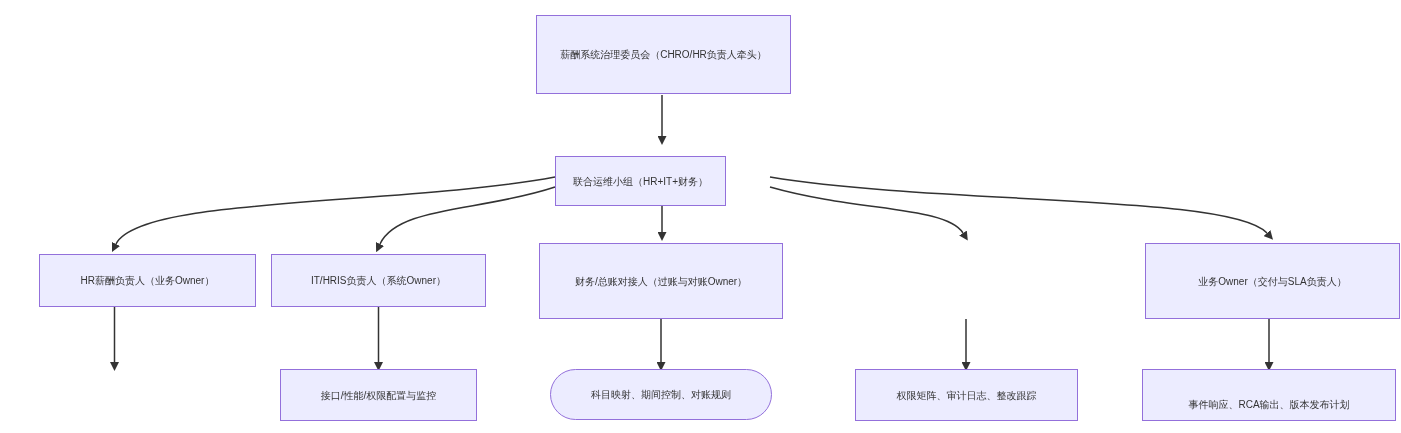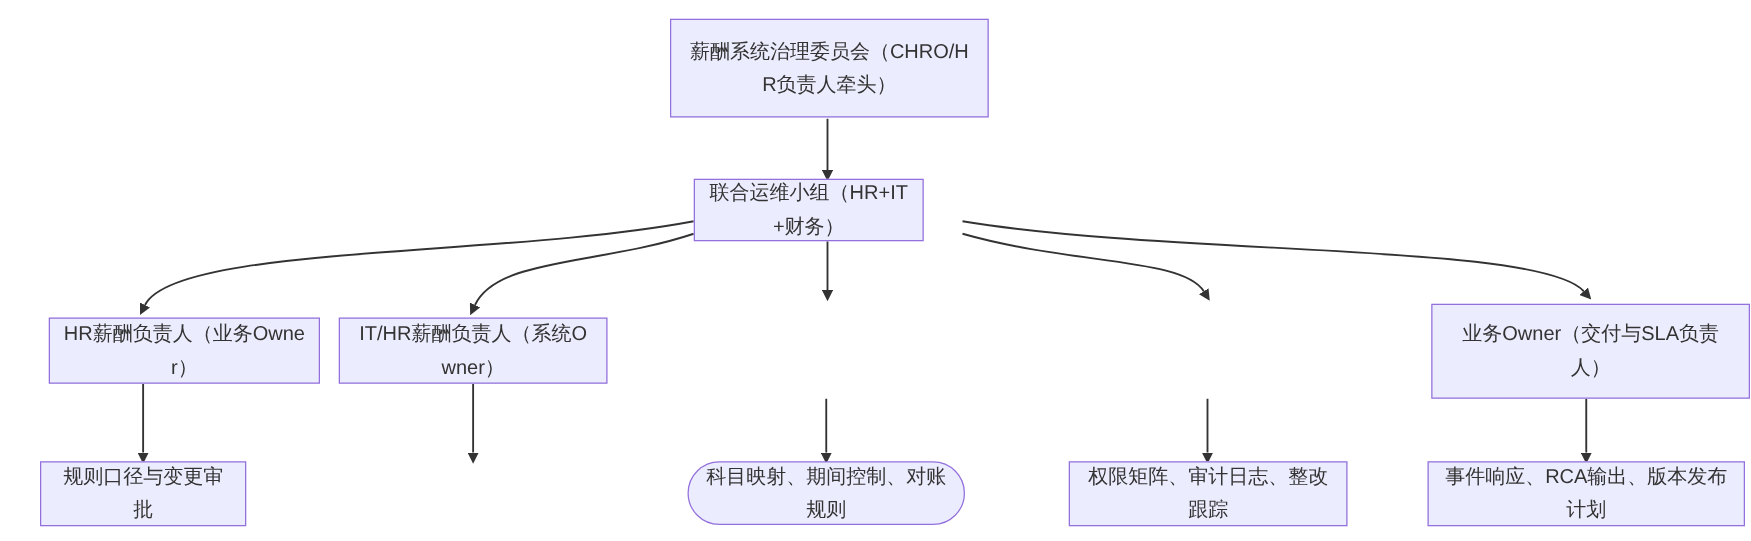--- a/index.html
+++ b/index.html
@@ -15,42 +15,42 @@
     position: absolute;
     left: 0; top: 0;
     width: 1401px; height: 433px;
   }
   .node {
     position: absolute;
     box-sizing: border-box;
     background: #ECECFF;
     border: 1px solid #9370DB;
     color: #333333;
-    font-size: 16px;
+    font-size: 10px;
     line-height: 27px;
     display: flex;
     align-items: center;
     justify-content: center;
     text-align: center;
     padding: 2px 10px;
     word-break: break-all;
   }
   
   .n-committee        { left: 536px;  top: 15px;  width: 255px; height: 79px; }
-  .n-ops-team         { left: 555px;  top: 143px; width: 184px; height: 50px; }
+  .n-ops-team         { left: 555px;  top: 156px; width: 171px; height: 50px; }
   .n-hr-owner         { left: 6px;    top: 254px; width: 217px; height: 53px; margin-left: 33px; }
   .n-it-owner         { left: 271px;  top: 254px; width: 215px; height: 53px; }
   .n-finance-owner    { left: 539px;  top: 243px; width: 244px; height: 76px; }
   .n-compliance-owner { left: 839px;  top: 243px; width: 255px; height: 76px; }
   .n-vendor-pm        { left: 1145px; top: 243px; width: 255px; height: 76px; }
   .n-hr-duty          { left: 32px;   top: 369px; width: 165px; height: 52px; }
   .n-it-duty          { left: 280px;  top: 369px; width: 197px; height: 52px; }
   .n-finance-duty     { left: 550px;  top: 369px; width: 222px; height: 51px; border-radius: 26px; }
   .n-compliance-duty  { left: 855px;  top: 369px; width: 223px; height: 52px; text-align: center; }
-  .n-vendor-duty      { left: 1142px; top: 369px; width: 254px; height: 52px; }
+  .n-vendor-duty      { left: 1142px; top: 369px; width: 254px; height: 52px; align-items: flex-end; }
   .edge {
     fill: none;
     stroke: #333333;
     stroke-width: 1.5px;
   }
 </style>
 </head>
 <body>
 
 <div id="canvas">
@@ -80,33 +80,36 @@
 
   <div class="node n-ops-team">
     <span>联合运维小组（HR+IT+财务）</span>
   </div>
 
   <div class="node n-hr-owner">
     <span>HR薪酬负责人（业务Owner）</span>
   </div>
 
   <div class="node n-it-owner">
-    <span>IT/HR薪酬负责人（系统Owner）</span>
+    <span>IT/HRIS负责人（系统Owner）</span>
   </div>
 
+  <div class="node n-finance-owner">
+    <span>财务/总账对接人（过账与对账Owner）</span>
+  </div>
 
 
   <div class="node n-vendor-pm">
     <span>业务Owner（交付与SLA负责人）</span>
   </div>
 
-  <div class="node n-hr-duty">
-    <span>规则口径与变更审批</span>
+
+  <div class="node n-it-duty">
+    <span>接口/性能/权限配置与监控</span>
   </div>
-
 
   <div class="node n-finance-duty">
     <span>科目映射、期间控制、对账规则</span>
   </div>
 
   <div class="node n-compliance-duty">
     <span>权限矩阵、审计日志、整改跟踪</span>
   </div>
 
   <div class="node n-vendor-duty">

